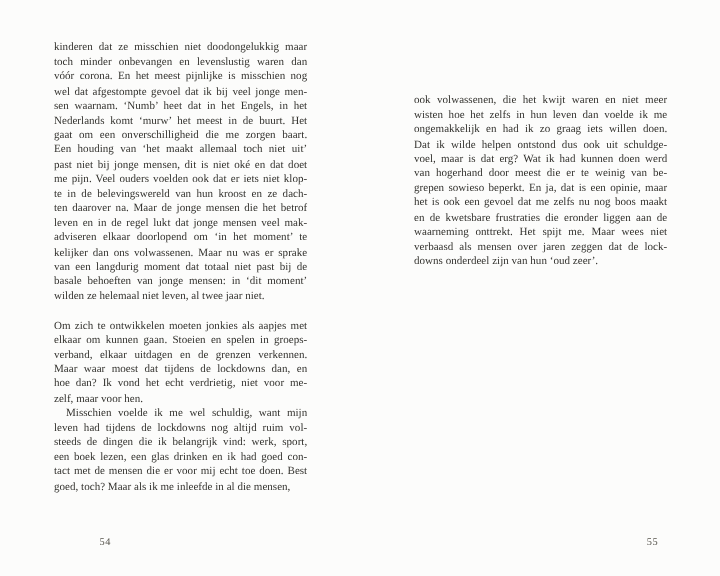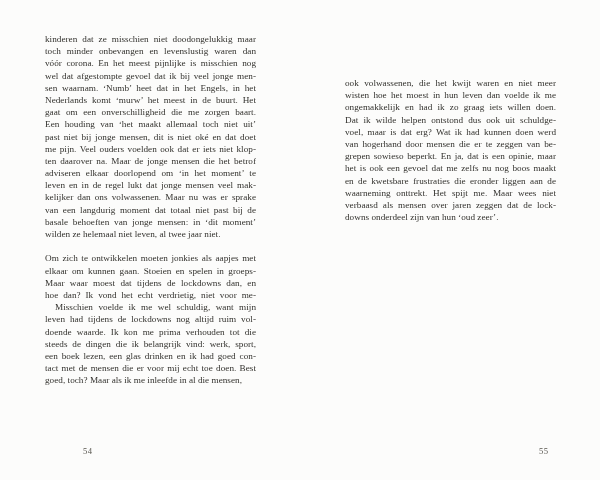--- a/index.html
+++ b/index.html
@@ -65,53 +65,55 @@
         <div class="line">kinderen dat ze misschien niet doodongelukkig maar</div>
         <div class="line">toch minder onbevangen en levenslustig waren dan</div>
         <div class="line">vóór corona. En het meest pijnlijke is misschien nog</div>
         <div class="line">wel dat afgestompte gevoel dat ik bij veel jonge men-</div>
         <div class="line">sen waarnam. ‘Numb’ heet dat in het Engels, in het</div>
         <div class="line">Nederlands komt ‘murw’ het meest in de buurt. Het</div>
         <div class="line">gaat om een onverschilligheid die me zorgen baart.</div>
         <div class="line">Een houding van ‘het maakt allemaal toch niet uit’</div>
         <div class="line">past niet bij jonge mensen, dit is niet oké en dat doet</div>
         <div class="line">me pijn. Veel ouders voelden ook dat er iets niet klop-</div>
+        <div class="line">te in de belevingswereld van hun kroost en ze dach-</div>
         <div class="line">ten daarover na. Maar de jonge mensen die het betrof</div>
+        <div class="line">leven en in de regel lukt dat jonge mensen veel mak-</div>
         <div class="line">adviseren elkaar doorlopend om ‘in het moment’ te</div>
-        <div class="line">leven en in de regel lukt dat jonge mensen veel mak-</div>
         <div class="line">kelijker dan ons volwassenen. Maar nu was er sprake</div>
         <div class="line">van een langdurig moment dat totaal niet past bij de</div>
         <div class="line">basale behoeften van jonge mensen: in ‘dit moment’</div>
         <div class="line last-line">wilden ze helemaal niet leven, al twee jaar niet.</div>
       </div>
       <div class="paragraph section-break">
         <div class="line">Om zich te ontwikkelen moeten jonkies als aapjes met</div>
         <div class="line">elkaar om kunnen gaan. Stoeien en spelen in groeps-</div>
+        <div class="line">verband, elkaar uitdagen en de grenzen verkennen.</div>
         <div class="line">Maar waar moest dat tijdens de lockdowns dan, en</div>
         <div class="line">hoe dan? Ik vond het echt verdrietig, niet voor me-</div>
+        <div class="line last-line">zelf, maar voor hen.</div>
       </div>
       <div class="paragraph indent-first">
         <div class="line">Misschien voelde ik me wel schuldig, want mijn</div>
         <div class="line">leven had tijdens de lockdowns nog altijd ruim vol-</div>
-        <div class="line">doende waarde. Ik kon me prima verhouden tot die</div>
         <div class="line">steeds de dingen die ik belangrijk vind: werk, sport,</div>
         <div class="line">een boek lezen, een glas drinken en ik had goed con-</div>
         <div class="line">tact met de mensen die er voor mij echt toe doen. Best</div>
         <div class="line last-line">goed, toch? Maar als ik me inleefde in al die mensen,</div>
       </div>
     </div>
 
   <div class="text-block text-block-right">
       <div class="paragraph">
         <div class="line">ook volwassenen, die het kwijt waren en niet meer</div>
-        <div class="line">wisten hoe het moest in hun leven dan voelde ik me</div>
+        <div class="line">wisten hoe het zelfs in hun leven dan voelde ik me</div>
         <div class="line">ongemakkelijk en had ik zo graag iets willen doen.</div>
         <div class="line">Dat ik wilde helpen ontstond dus ook uit schuldge-</div>
         <div class="line">voel, maar is dat erg? Wat ik had kunnen doen werd</div>
-        <div class="line">van hogerhand door mensen die er te zeggen van be-</div>
+        <div class="line">van hogerhand door meest die er te weinig van be-</div>
         <div class="line">grepen sowieso beperkt. En ja, dat is een opinie, maar</div>
         <div class="line">het is ook een gevoel dat me zelfs nu nog boos maakt</div>
         <div class="line">en de kwetsbare frustraties die eronder liggen aan de</div>
         <div class="line">waarneming onttrekt. Het spijt me. Maar wees niet</div>
         <div class="line">verbaasd als mensen over jaren zeggen dat de lock-</div>
         <div class="line last-line">downs onderdeel zijn van hun ‘oud zeer’.</div>
       </div>
     </div>
 
   <div class="page-number page-number-left">54</div>

